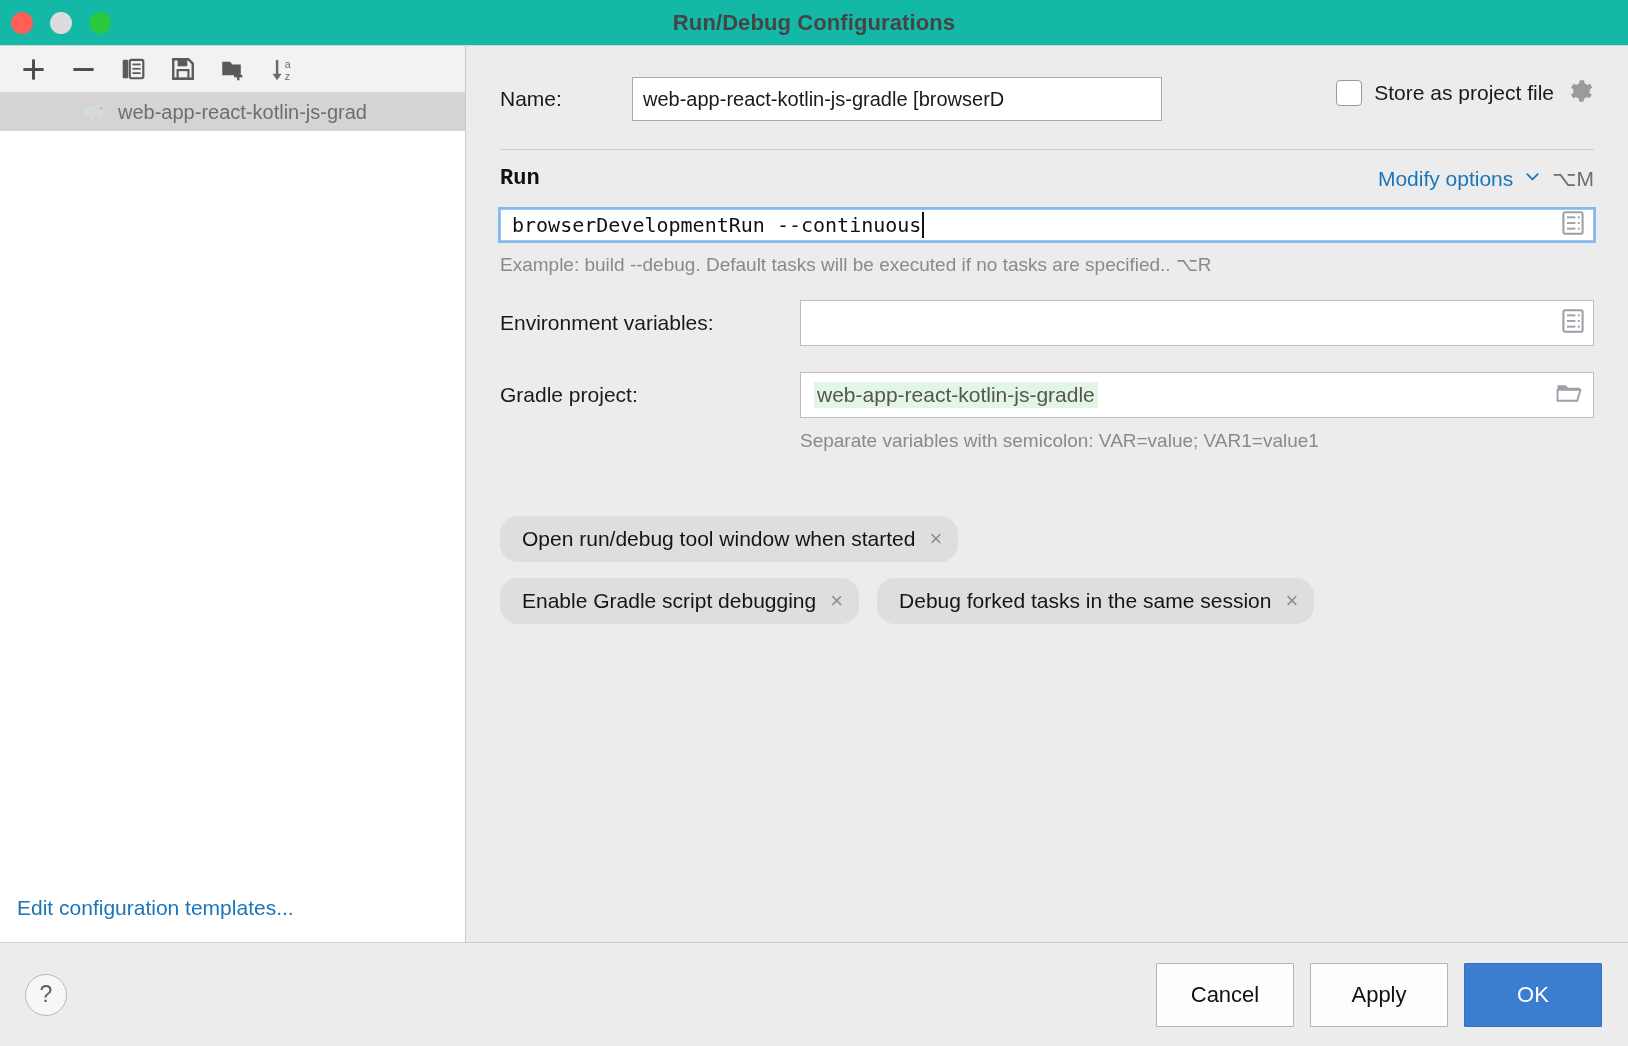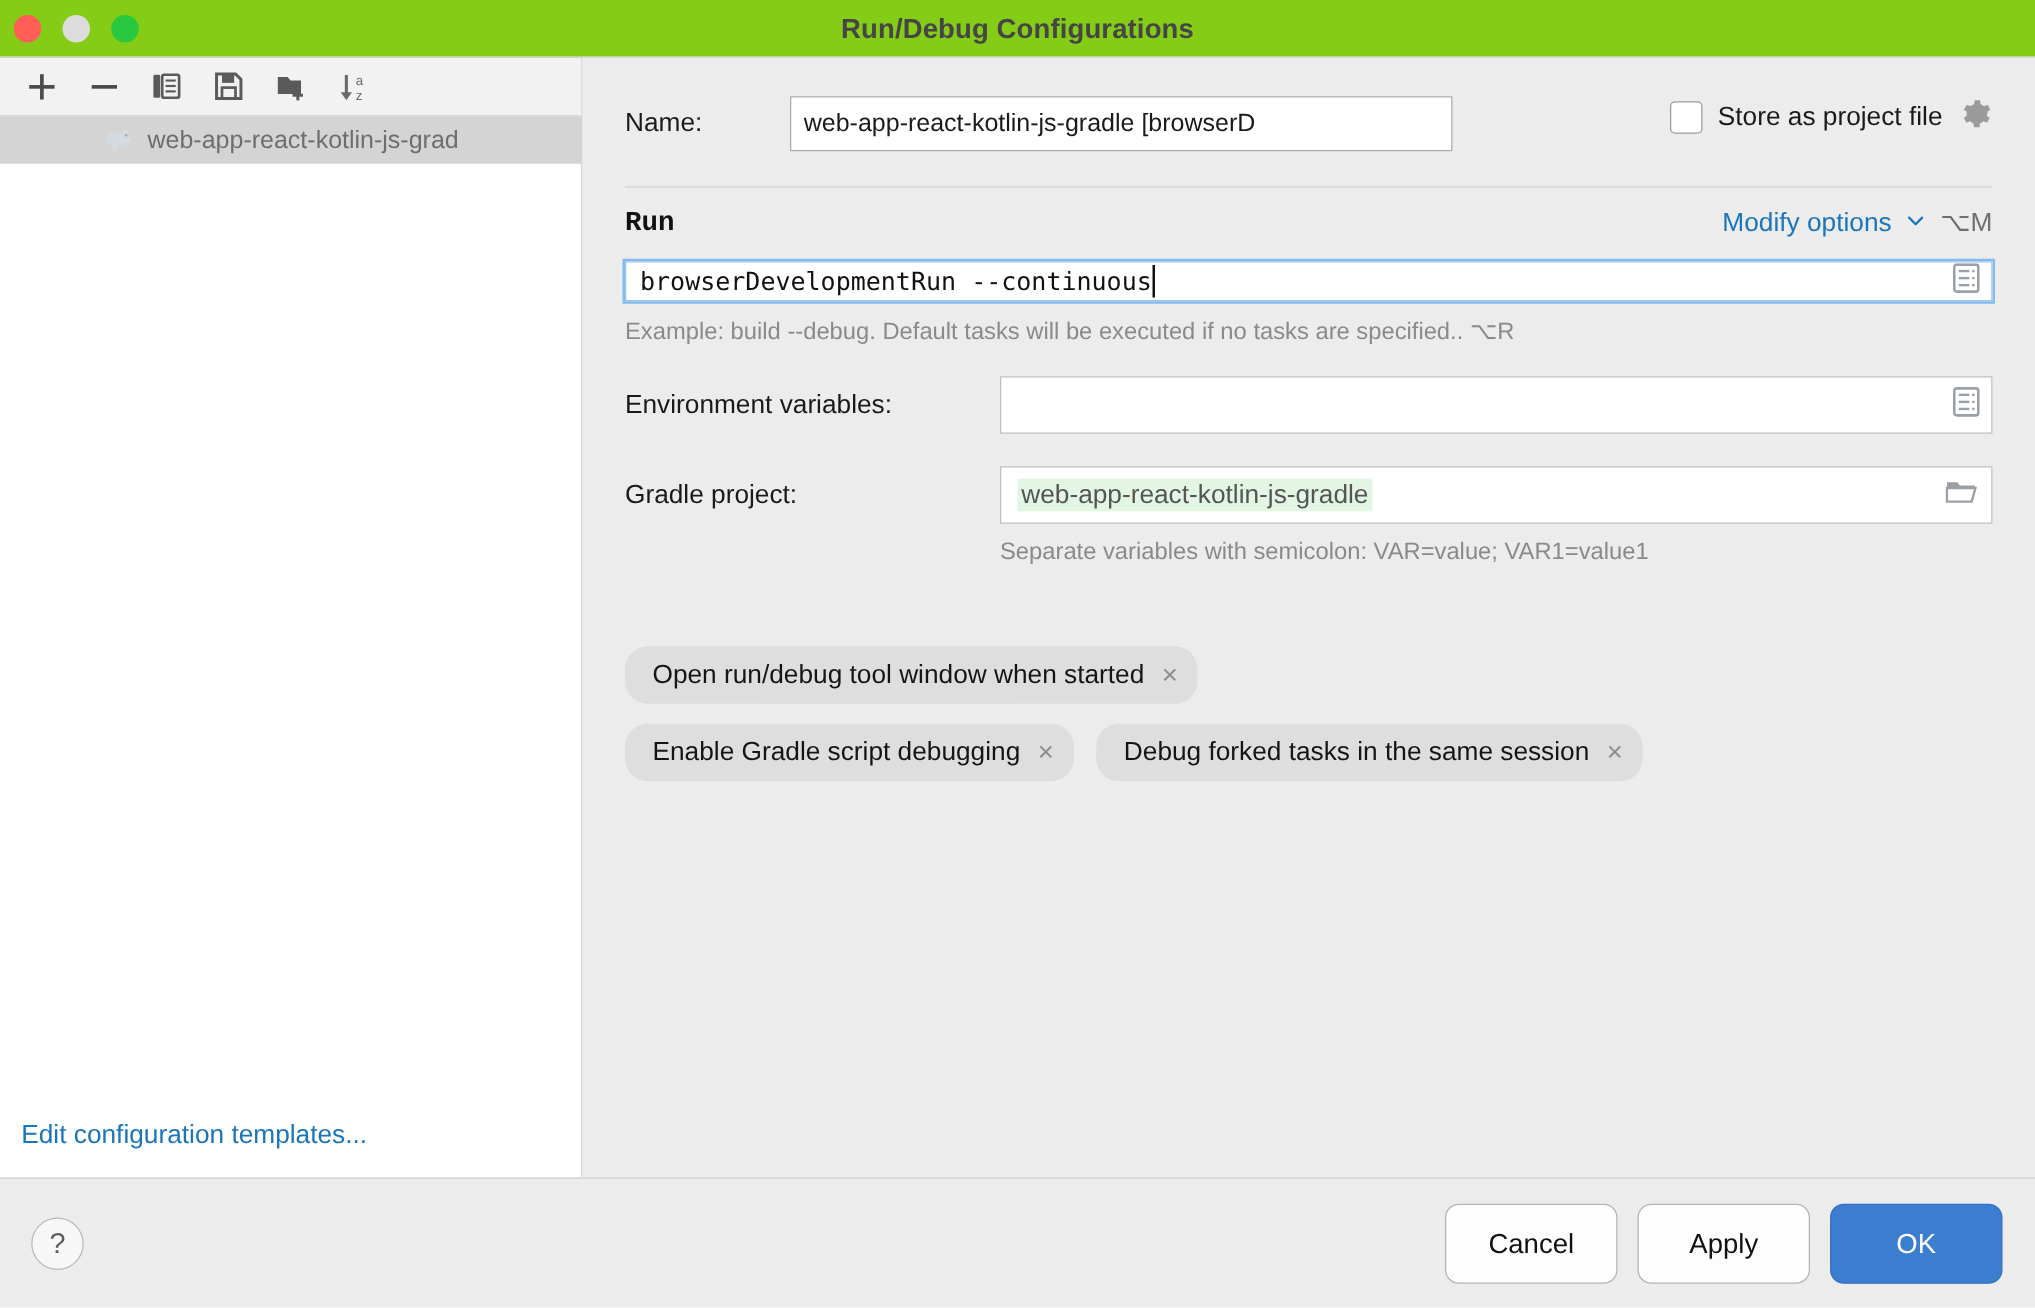--- a/index.html
+++ b/index.html
@@ -14,21 +14,21 @@
     position: relative;
     width: 1628px; height: 1046px;
     background: #ececec;
     display: flex; flex-direction: column;
   }
 
   
   #titlebar {
     position: relative;
     height: 46px; min-height: 46px;
-    background: #84cc16;
+    background: #14b8a6;
     border-bottom: 1px solid #d4d4d4;
     display: flex; align-items: center;
   }
   #traffic {
     position: absolute; left: 11px; top: 12px;
     display: flex; gap: 17px; align-items: center;
   }
   .light { width: 22px; height: 22px; border-radius: 50%; }
   .light.red    { background: #ff5f57; }
   .light.yellow { background: #dcdcdc; }
@@ -185,21 +185,21 @@
     width: 42px; height: 42px; border-radius: 50%;
     border: 1.5px solid #b9b9b9; background: #f7f7f7;
     display: flex; align-items: center; justify-content: center;
     font-size: 23px; color: #5d5d5d;
   }
   #footer-buttons {
     position: absolute; right: 26px; top: 50%; transform: translateY(-50%);
     display: flex; gap: 16px; align-items: center;
   }
   .btn {
-    height: 64px; min-width: 138px; border-radius: 11px;
+    height: 64px; min-width: 138px; border-radius: 1px;
     font-size: 22px; display: flex; align-items: center; justify-content: center;
     cursor: default;
   }
   .btn.secondary { background: #fdfdfd; border: 1px solid #b4b4b4; color: #111; }
   .btn.primary   { background: #3b7ed0; border: 1px solid #3272c2; color: #fff; }
 </style>
 </head>
 <body>
 
 <div id="dialog">

